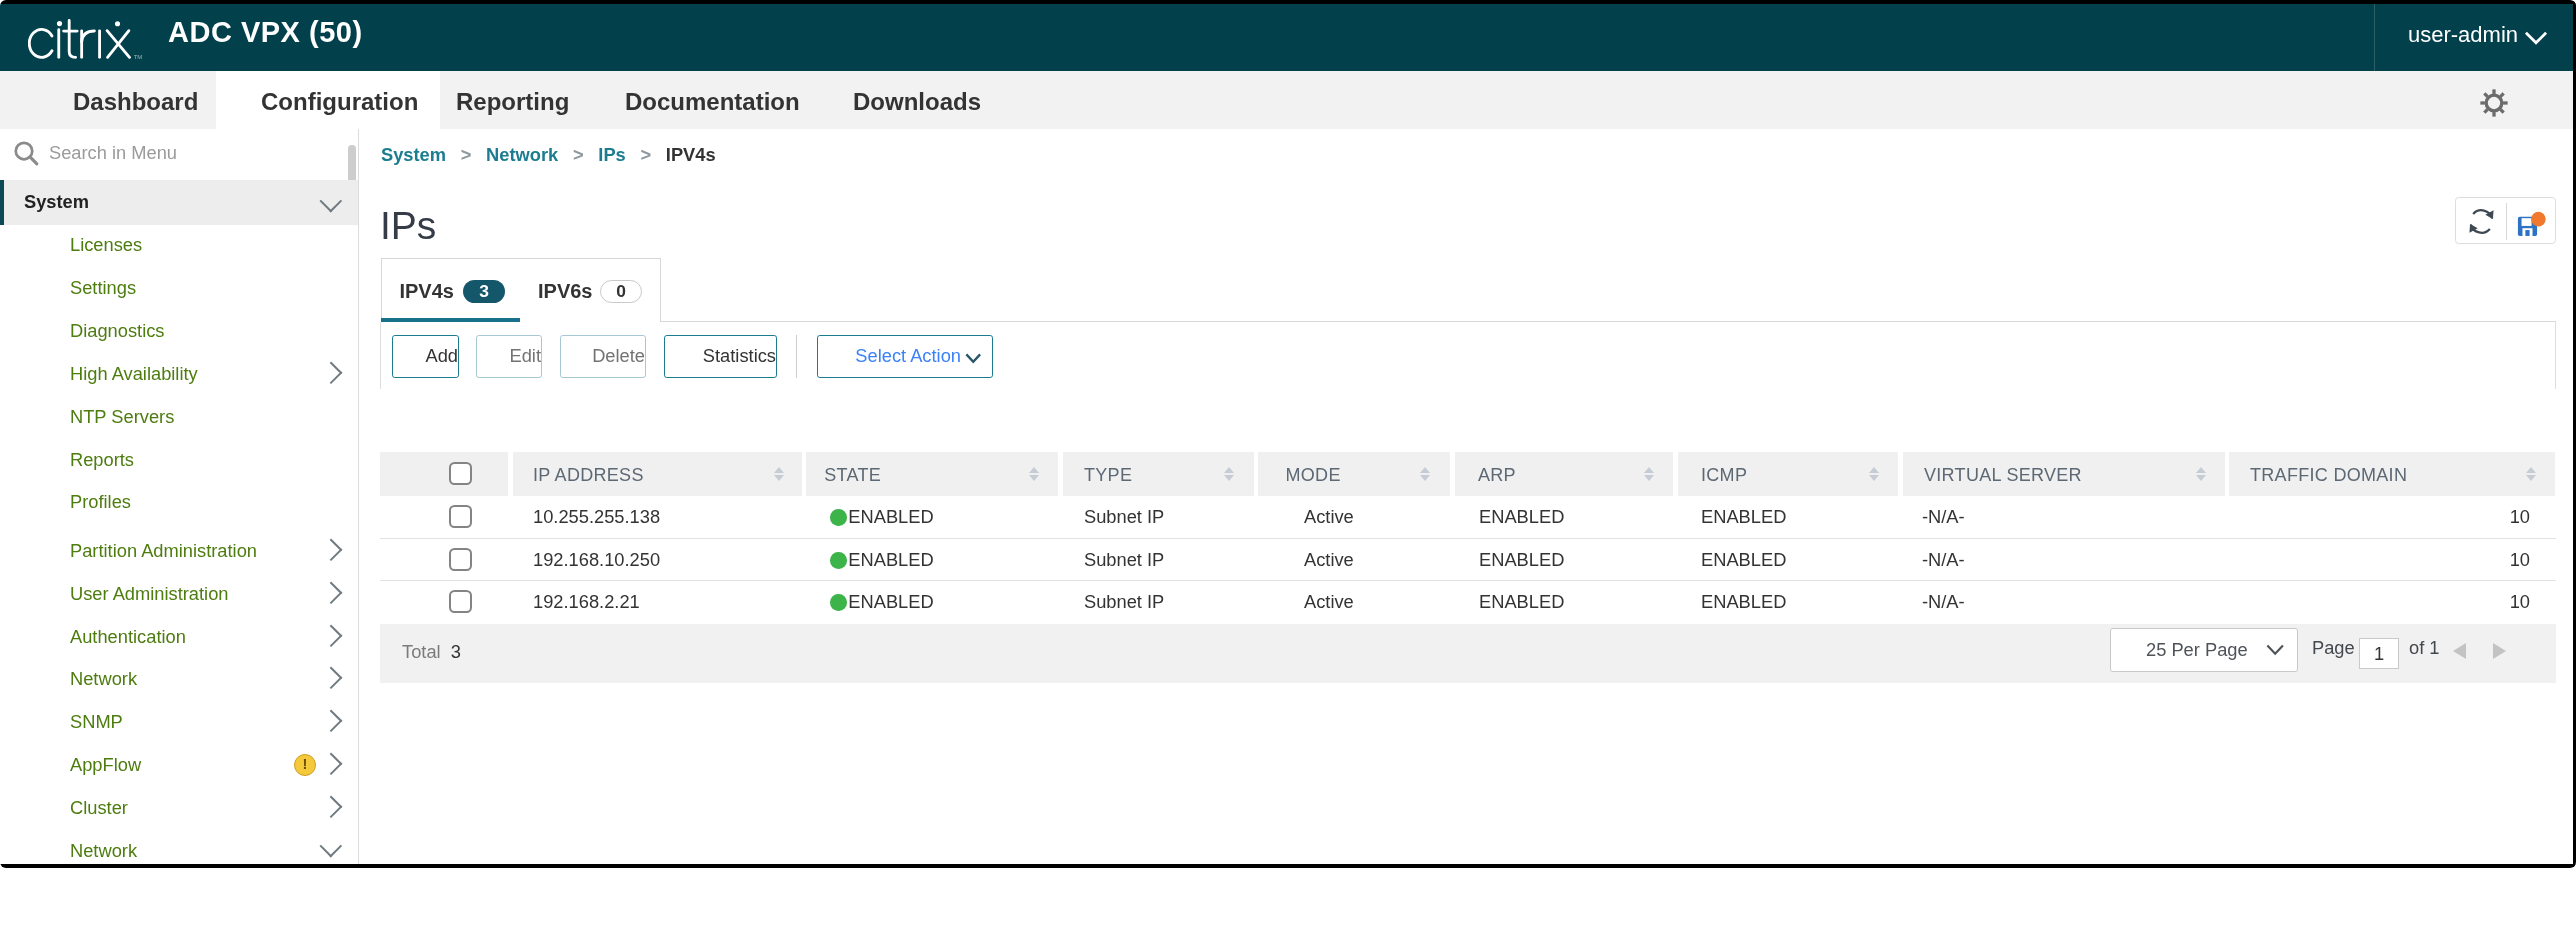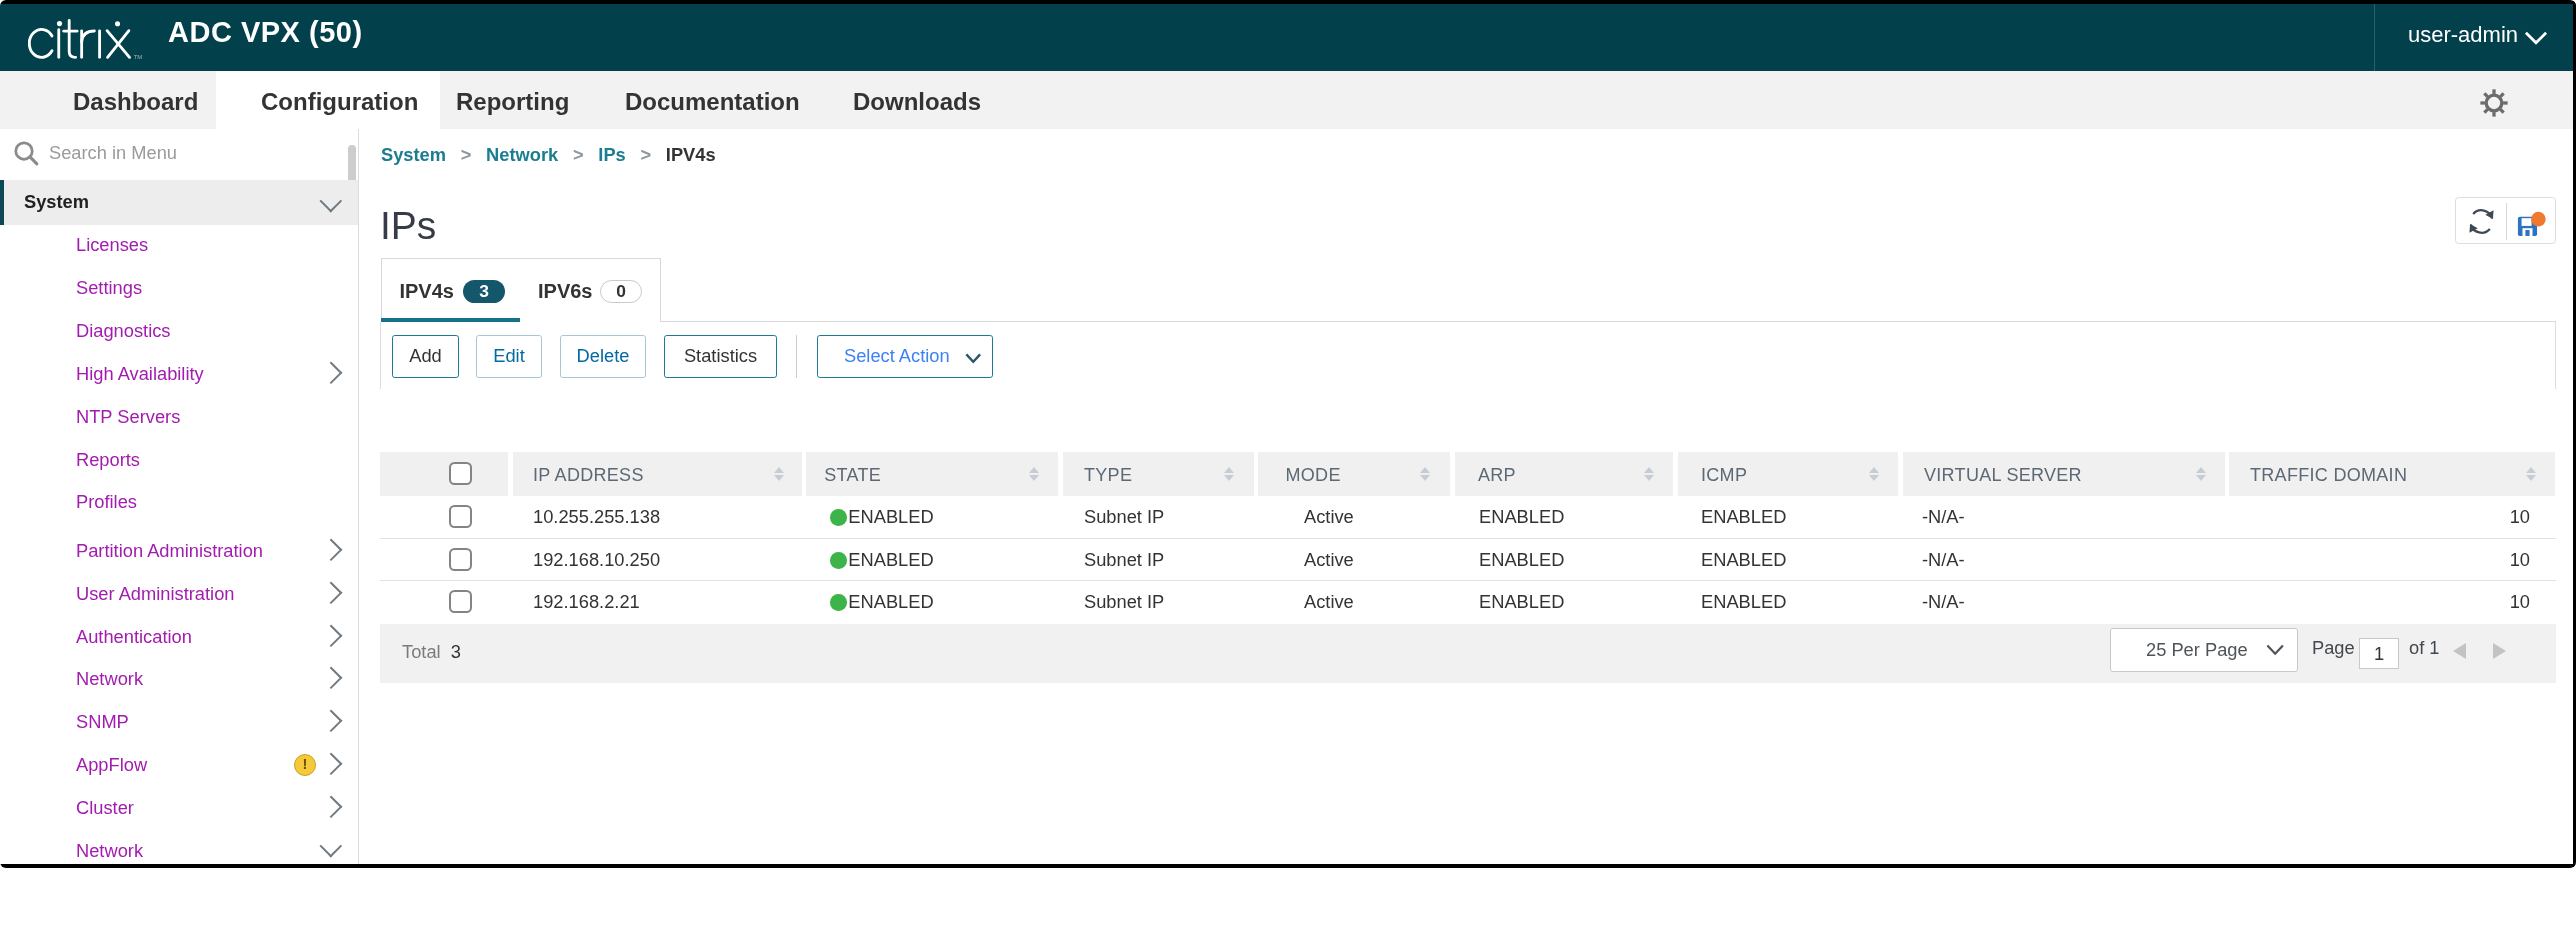--- a/index.html
+++ b/index.html
@@ -18,21 +18,21 @@
   
   #nav { left:0; top:71px; width:2576px; height:58px; background:#f2f2f2; }
   .navitem { position:absolute; top:1.8px; height:58px; line-height:58px; font-size:24px; font-weight:bold; color:#333; }
   #tabconf { position:absolute; left:216px; top:0; width:224px; height:58px; background:#fff; }
   
   #side { left:0; top:128px; width:359px; height:801px; background:#fff; border-right:0.9px solid #dcdcdc; }
   #sbthumb { position:absolute; left:348px; top:16.5px; width:8.3px; height:49px; background:#cdcdcd; border-radius:3.7px;}
   #srchtxt { position:absolute; left:49px; top:142px; font-size:18.3px; color:#9b9b9b; }
   #sysrow { position:absolute; left:3.7px; top:52px; width:354px; height:45px; background:#ededed; }
   #sysbar { position:absolute; left:0px; top:52px; width:12px; height:45px; background:#0b4a54; }
-  .mi { position:absolute; left:76px; font-size:18.3px; color:#a21caf; height:22px; line-height:22px;}
+  .mi { position:absolute; left:70px; font-size:18.3px; color:#4d7c0f; height:22px; line-height:22px;}
   .chev { position:absolute; left:323px; width:15.6px; height:15.6px; border-right:2.3px solid #6f7a80; border-bottom:2.3px solid #6f7a80; }
   .chevR { transform:rotate(-45deg); }
   .chevD { transform:rotate(45deg); }
   
   .crumb { font-size:18.3px; font-weight:bold; }
   .clink { color:#1c7d91; }
   .csep  { color:#8d979e; font-weight:bold;}
   #title { left:380px; top:204px; font-size:39px; color:#363b48; letter-spacing:0px;}
   
   #iconbox { left:2455px; top:197px; width:101px; height:47px; border:0.9px solid #ddd; border-radius:3.7px; background:#fff;}
@@ -40,23 +40,23 @@
   .tabbox { top:258px; height:64px; background:#fff; border:0.9px solid #d8d8d8; border-bottom:none; }
   #tab1 { left:381px; width:139px; }
   #tab2 { left:519px; width:142px; border-left:none;}
   #tabline { left:661px; top:321px; width:1895px; height:0.9px; background:#d8d8d8; }
   #tabunder { left:381px; top:318px; width:139px; height:3.7px; background:#17718a; z-index:5;}
   .tabtxt { position:absolute; top:21px; font-size:20px; font-weight:bold; color:#333; }
   #badge1 { position:absolute; left:81px; top:21px; width:42px; height:23px; border-radius:12px; background:#14566a; color:#fff; font-size:17.4px; font-weight:bold; text-align:center; line-height:23px;}
   #badge2 { position:absolute; left:81px; top:21px; width:42px; height:23px; border-radius:12px; background:#fff; border:1.4px solid #c9c9c9; color:#333; font-size:17.4px; font-weight:bold; text-align:center; line-height:20px;}
   
   #toolbar { left:380px; top:322px; width:2176px; height:67px; background:#fff; border-left:0.9px solid #ddd; border-right:0.9px solid #ddd; }
-  .btn { position:absolute; top:13px; height:43px; border-radius:2.8px; font-size:18.3px; text-align:center; line-height:40px; background:#fff;}
+  .btn { position:absolute; top:13px; height:43px; border-radius:2.8px; font-size:18.3px; text-align:right; line-height:40px; background:#fff;}
   .btn-on { border:1.8px solid #1b7b8f; color:#333; }
-  .btn-off { border:1.8px solid #a6c8d2; color:#0369a1; }
+  .btn-off { border:1.8px solid #a6c8d2; color:#737373; }
   #tbdiv { position:absolute; left:415px; top:13px; width:0.9px; height:43px; background:#ccc; }
   
   #searchbox { left:380px; top:389px; width:2176px; height:57px; background:#fff; border:0.9px solid #ddd; border-top:0.9px solid #e4e4e4;}
   #ph { position:absolute; left:41px; top:18.3px; font-size:18.3px; color:#98a1a8; }
   
   .hcell { position:absolute; top:452px; height:44px; background:#f0f0f0; }
   .htxt { position:absolute; top:13px; font-size:18px; color:#5c6874; letter-spacing:0.3px;}
   .sortc { position:absolute; top:14.7px; width:10px; height:14.7px; }
   .sortc:before { content:""; position:absolute; left:0; top:0; border-left:5px solid transparent; border-right:5px solid transparent; border-bottom:6px solid #c6ccd6; }
   .sortc:after { content:""; position:absolute; left:0; bottom:0; border-left:5px solid transparent; border-right:5px solid transparent; border-top:6px solid #c6ccd6; }

